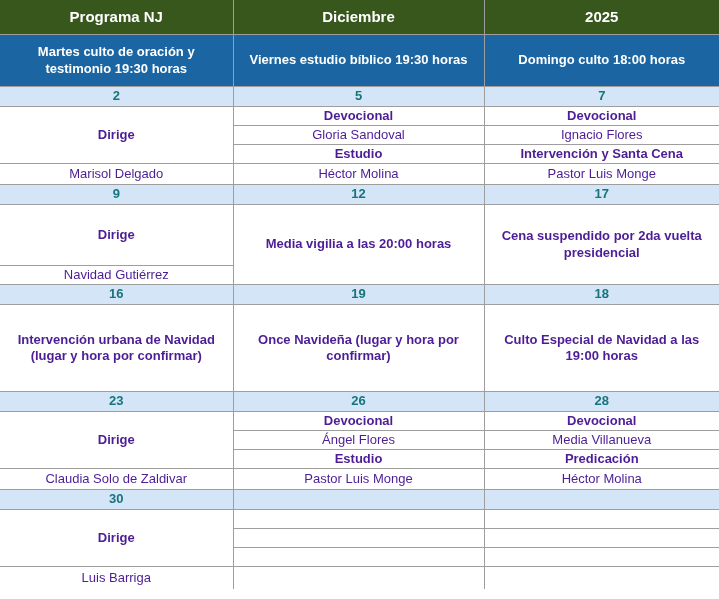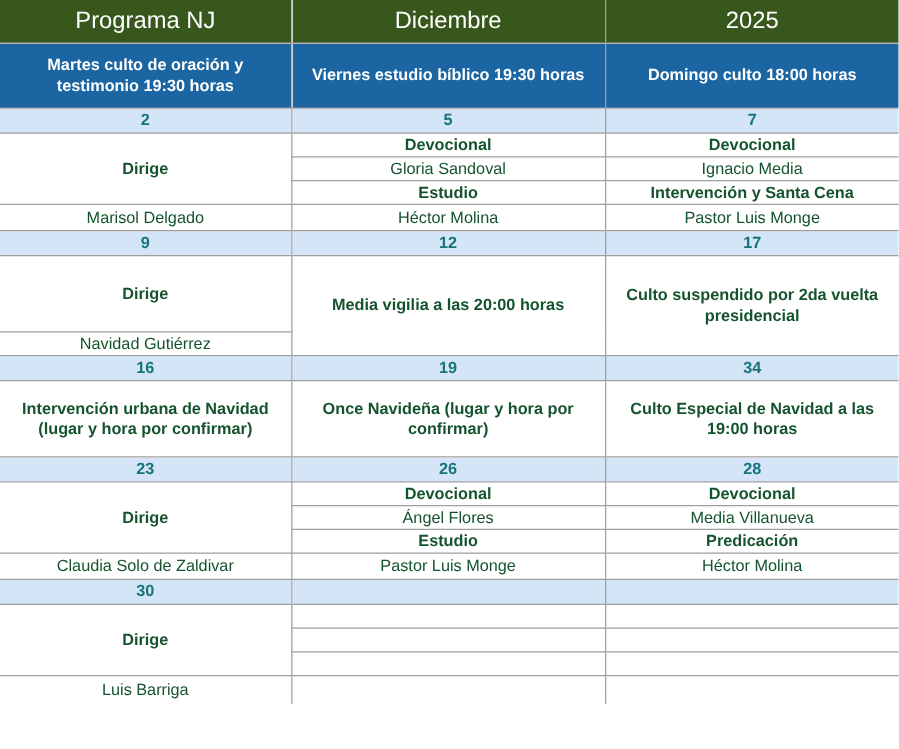--- a/index.html
+++ b/index.html
@@ -11,47 +11,47 @@
   table.sched {
     border-collapse: collapse;
     table-layout: fixed;
     width: 719px;
   }
   table.sched td {
     border: 1px solid #9e9e9e;
     text-align: center;
     vertical-align: middle;
     font-size: 13px;
-    color: #14532d;
+    color: #4c1d95;
     padding: 0 8px;
     overflow: hidden;
     line-height: 1.25;
   }
   
   table.sched tr td:first-child { border-left: 0; }
   table.sched tr td:last-child  { border-right: 0; }
   table.sched tr:first-child td { border-top: 0; }
   table.sched tr:last-child td  { border-bottom: 0; }
 
   tr.green-row td {
     background: #38571d; color: #ffffff;
-    font-weight: normal; font-size: 19px; height: 34px;
+    font-weight: bold; font-size: 15px; height: 34px;
   }
   tr.blue-row td {
     background: #1b65a2; color: #ffffff;
     font-weight: bold; font-size: 13px; height: 51px;
   }
   tr.date-row td {
     background: #d3e5f7; color: #17747c;
     font-weight: bold; height: 19px;
   }
   tr.r20 { height: 19px; }
   tr.r22 { height: 21px; }
   tr.r62 { height: 61px; }
-  tr.r82 { height: 61px; }
+  tr.r82 { height: 87px; }
   tr.r23 { height: 22px; }
   td.bold { font-weight: bold; }
   td.red  { color: #c00000; font-weight: bold; }
   
   table.sched td.edge-black { border-right: 2px solid #000000; }
 </style>
 </head>
 <body>
 
 <div id="sheet">
@@ -80,50 +80,50 @@
       <td>5</td>
       <td>7</td>
     </tr>
     <tr class="r20">
       <td class="bold" rowspan="3">Dirige</td>
       <td class="bold">Devocional</td>
       <td class="bold edge-black">Devocional</td>
     </tr>
     <tr class="r20">
       <td>Gloria Sandoval</td>
-      <td class="edge-black">Ignacio Media</td>
+      <td class="edge-black">Ignacio Flores</td>
     </tr>
     <tr class="r20">
       <td class="bold">Estudio</td>
       <td class="red edge-black">Intervención y Santa Cena</td>
     </tr>
     <tr class="r22">
       <td>Marisol Delgado</td>
       <td>Héctor Molina</td>
       <td>Pastor Luis Monge</td>
     </tr>
 
     <tr class="date-row">
       <td>9</td>
       <td>12</td>
       <td>17</td>
     </tr>
     <tr class="r62">
       <td class="bold">Dirige</td>
       <td class="red" rowspan="2">Media vigilia a las 20:00 horas</td>
-      <td class="bold" rowspan="2">Culto suspendido por 2da vuelta presidencial</td>
+      <td class="bold" rowspan="2">Cena suspendido por 2da vuelta presidencial</td>
     </tr>
     <tr class="r20">
       <td>Navidad Gutiérrez</td>
     </tr>
 
     <tr class="date-row">
       <td>16</td>
       <td>19</td>
-      <td>34</td>
+      <td>18</td>
     </tr>
     <tr class="r82">
       <td class="red">Intervención urbana de Navidad (lugar y hora por confirmar)</td>
       <td class="red">Once Navideña (lugar y hora por confirmar)</td>
       <td class="red">Culto Especial de Navidad a las 19:00 horas</td>
     </tr>
 
     <tr class="date-row">
       <td>23</td>
       <td>26</td>

